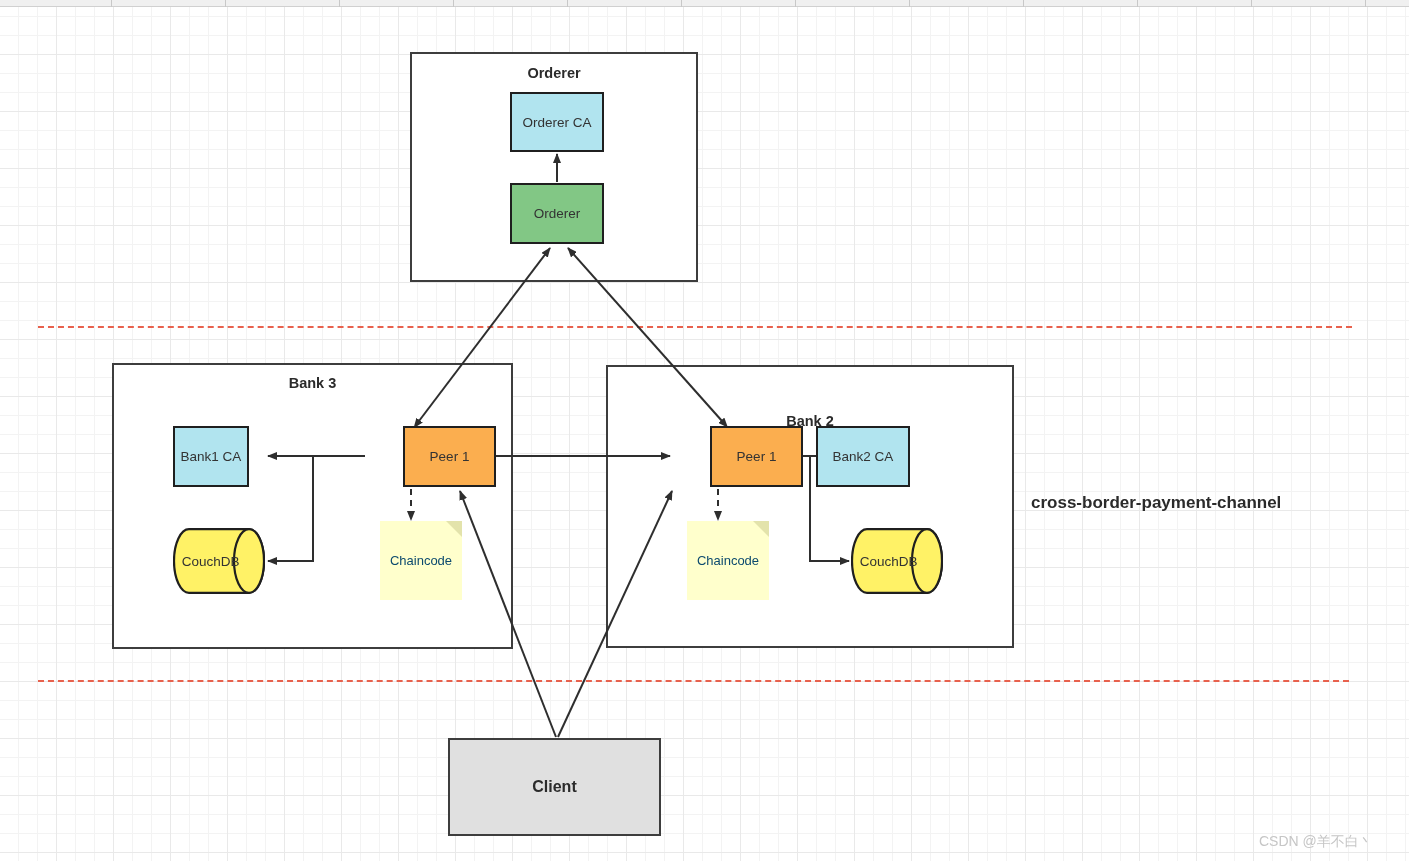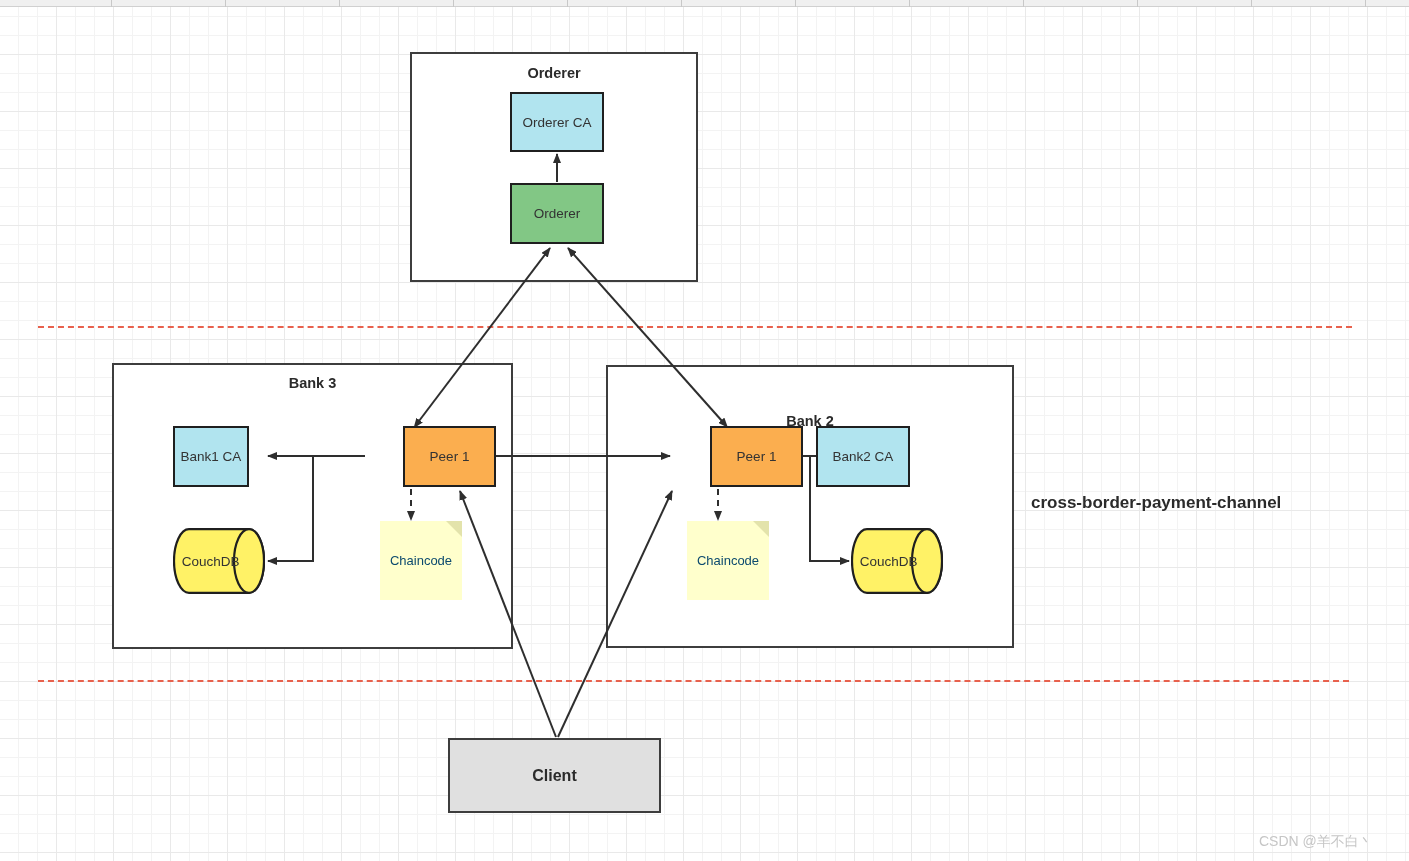--- a/index.html
+++ b/index.html
@@ -246,19 +246,19 @@
       <ellipse cx="76" cy="33" rx="15" ry="31.8" fill="#fff266" stroke="#1f1f1f" stroke-width="2.2"></ellipse>
     </svg>
     <div class="cyl-label">CouchDB</div>
   </div>
 
   <div class="node note-node" style="left:677px; top:521px; width:82px; height:79px;">
     <span>Chaincode</span>
     <span class="note-fold"></span>
   </div>
 
-  <div class="node gray" style="left:448px; top:738px; width:213px; height:75px;">Client</div>
+  <div class="node gray" style="left:448px; top:738px; width:213px; height:98px;">Client</div>
 
   <div class="channel-label" style="left:1031px; top:493px;">cross-border-payment-channel</div>
 
   <div class="watermark" style="left:1259px; top:833px;">CSDN @羊不白丶</div>
 
 </div>
 
 </body></html>

